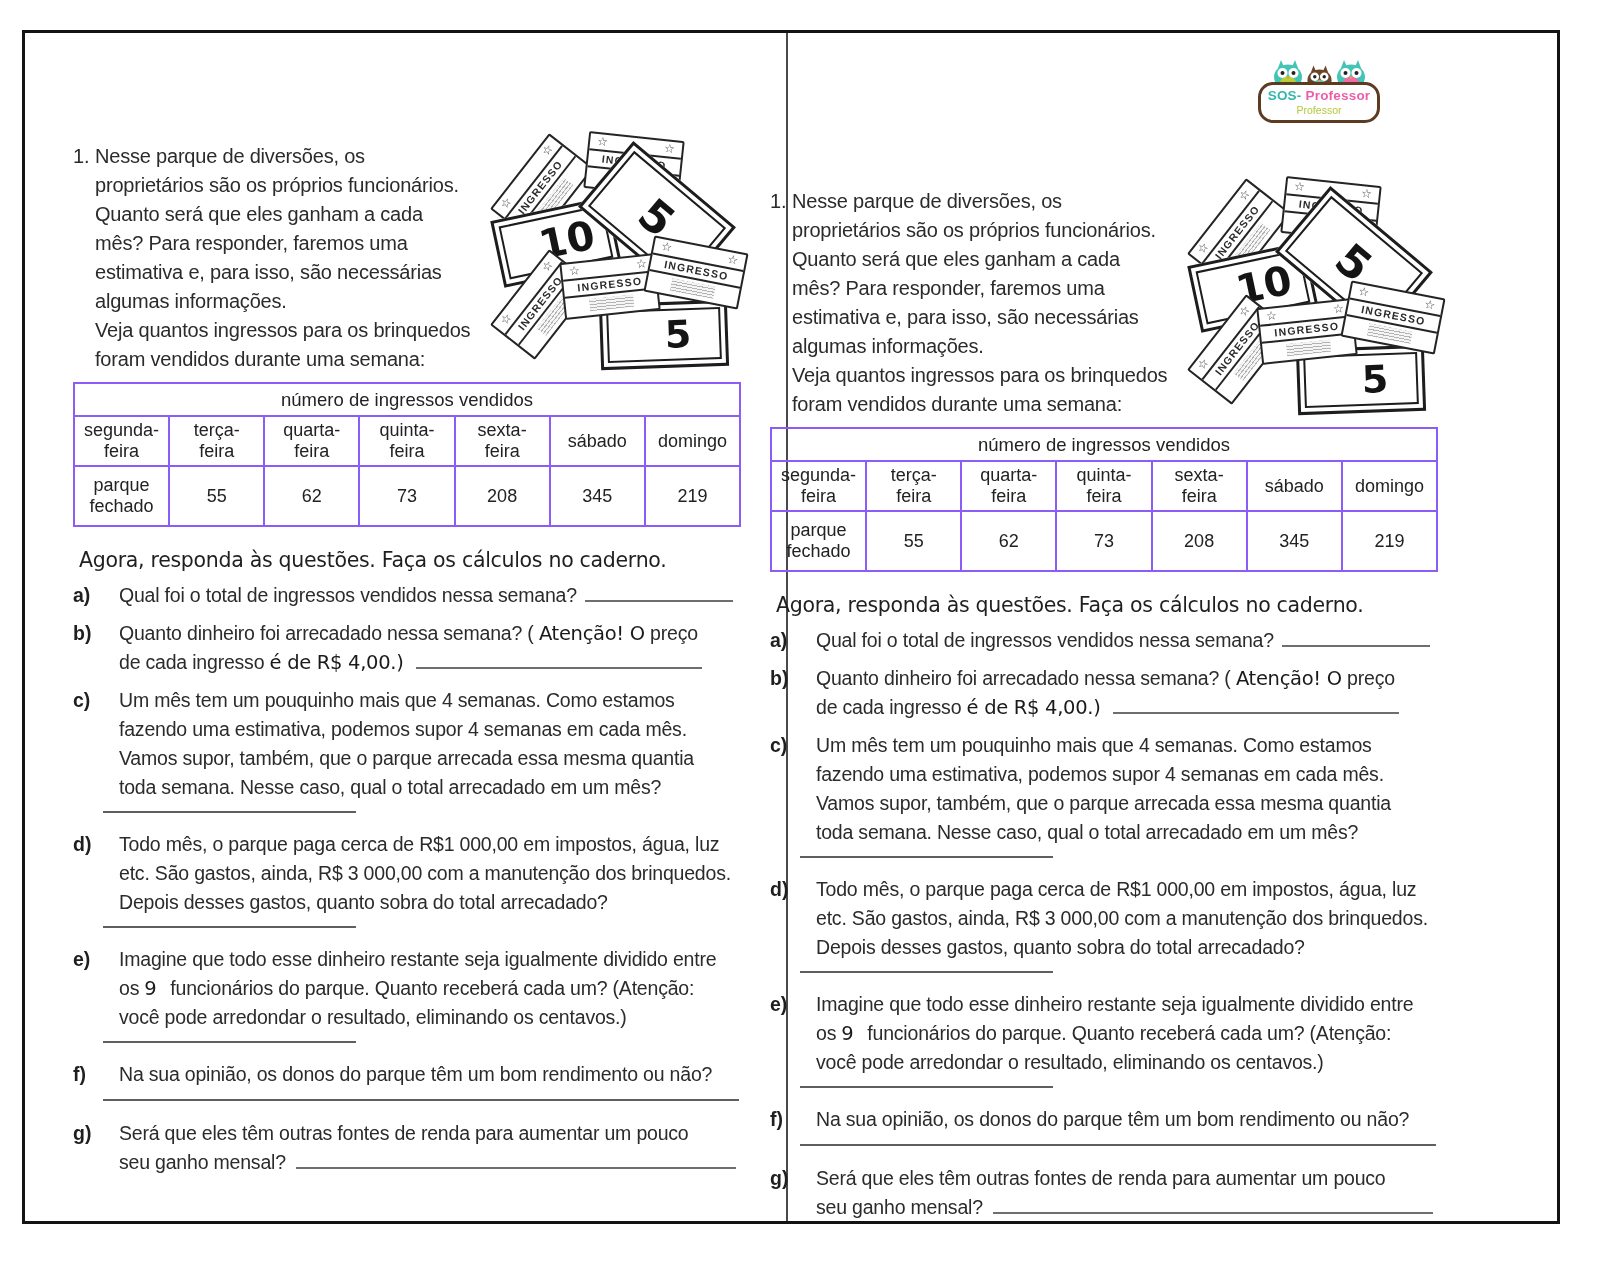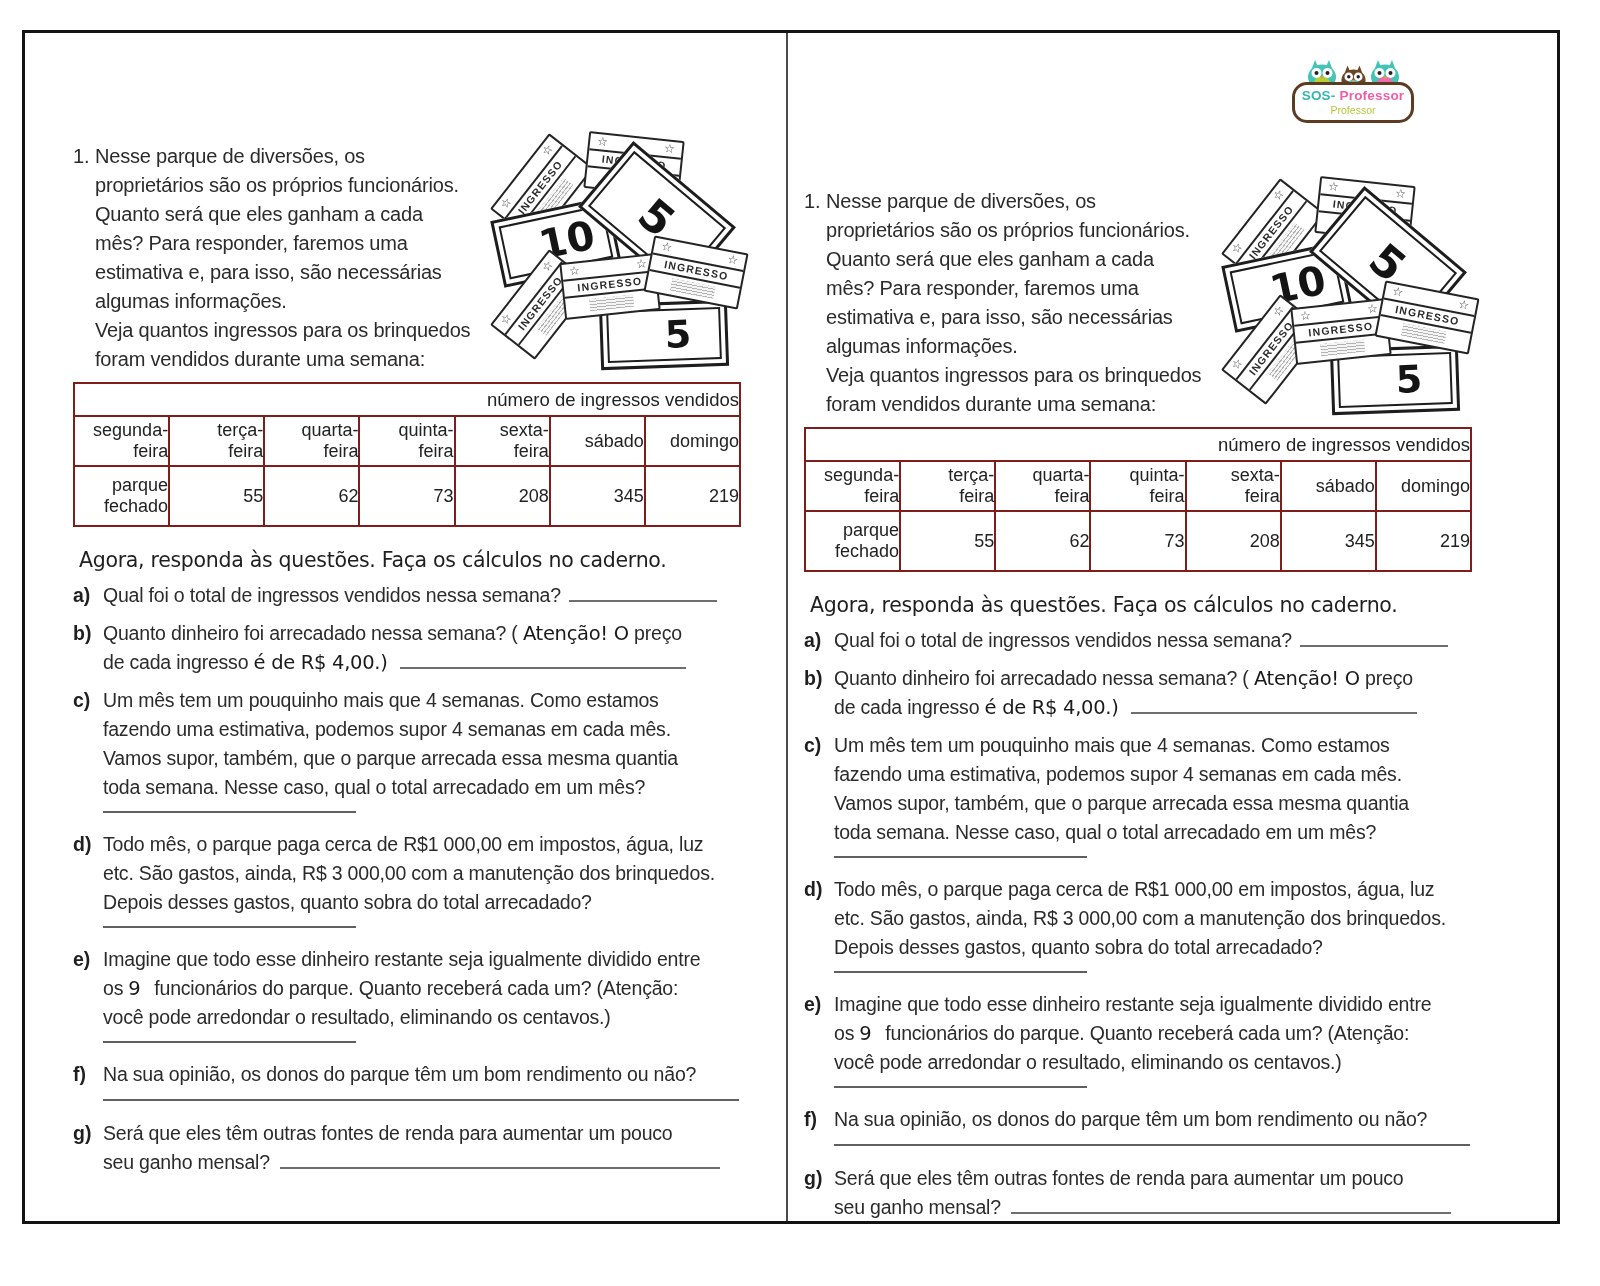--- a/index.html
+++ b/index.html
@@ -3,21 +3,21 @@
 <meta charset="utf-8">
 <style>
   html,body{margin:0;padding:0;background:#fff;}
   .sheet{position:relative;width:1600px;height:1286px;background:#fff;overflow:hidden;
          font-family:"Liberation Sans",sans-serif;color:#2b2b2b;}
   .frame{position:absolute;left:22px;top:30px;width:1532px;height:1188px;border:3px solid #131313;}
   .divider{position:absolute;left:786px;top:33px;width:2px;height:1188px;background:#4a4a4a;}
 
   .page{position:absolute;top:33px;width:766px;height:1188px;}
   .page-left{left:25px;}
-  .page-right{left:778px;}
+  .page-right{left:744px;}
   .page-inner{position:relative;}
   .page-left .page-inner{padding-left:48px;width:668px;}
   .page-right .page-inner{padding-left:26px;width:668px;}
 
   
   .logo-row{display:none;}
   .page-right .logo-row{display:flex;justify-content:flex-end;padding-right:58px;margin-top:26px;height:86px;}
   .page-left .intro{margin-top:109px;}
   .page-right .intro{margin-top:42px;}
   .logo{width:122px;text-align:center;}
@@ -58,33 +58,33 @@
   .c5d{left:102px;top:42px;width:128px;height:80px;transform:rotate(40deg);z-index:3;}
   .c5d .card-num{font-size:44px;}
   .t3{left:74px;top:126px;transform:rotate(-6deg);z-index:5;}
   .t4{left:160px;top:112px;transform:rotate(11deg);z-index:5;}
   .t5{left:6px;top:144px;transform:rotate(-52deg);z-index:2;}
   .c5b{left:112px;top:170px;width:122px;height:60px;transform:rotate(-2deg);z-index:4;}
   .c5b .card-num{font-size:38px;padding-left:28px;}
 
   
   .sales-table{border-collapse:collapse;width:100%;margin-top:8px;table-layout:fixed;}
-  .sales-table td{border:2px solid #7f1d1d;text-align:right;vertical-align:middle;
+  .sales-table td{border:2px solid #8b5cf6;text-align:center;vertical-align:middle;
                   font-size:18px;color:#222;white-space:pre-line;line-height:21px;}
   .t-title td{padding:5px 0;font-size:18.5px;}
   .t-head td{padding:2px 0;height:44px;}
   .t-data td{padding:8px 0;height:26px;}
 
   
   .heading{margin:21px 0 0 6px;font-family:"DejaVu Sans",sans-serif;font-size:20.5px;
            letter-spacing:-0.3px;color:#1f1f1f;white-space:nowrap;}
   .q-item{display:flex;margin-top:9px;}
   .q-letter{flex:none;width:30px;font-weight:bold;font-size:19.5px;line-height:29px;color:#1f1f1f;}
   .q-body{flex:1;min-width:0;}
-  .q-body .line{font-size:19.5px;}
+  .q-body .line{font-size:19.5px;margin-left:16px;}
   .emph{font-family:"DejaVu Sans",sans-serif;letter-spacing:-0.3px;color:#1a1a1a;}
   .num-gap{margin:0 14px 0 5px;}
   .ans-inline{display:inline-block;border-bottom:2px solid #6e6e6e;height:4px;}
   .ans-a{width:148px;margin-left:8px;}
   .ans-b{width:286px;margin-left:12px;}
   .ans-g{width:440px;margin-left:10px;}
   .ans-standalone{width:253px;border-bottom:2px solid #5f5f5f;margin:7px 0 17px 30px;height:2px;}
   .ans-full{width:636px;border-bottom:2px solid #5f5f5f;margin:8px 0 18px 30px;height:2px;}
 </style>
 </head>

